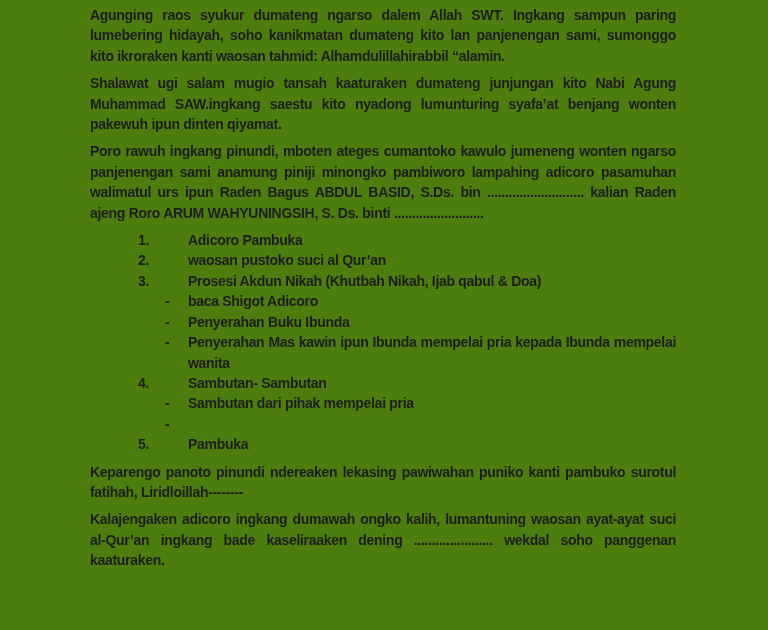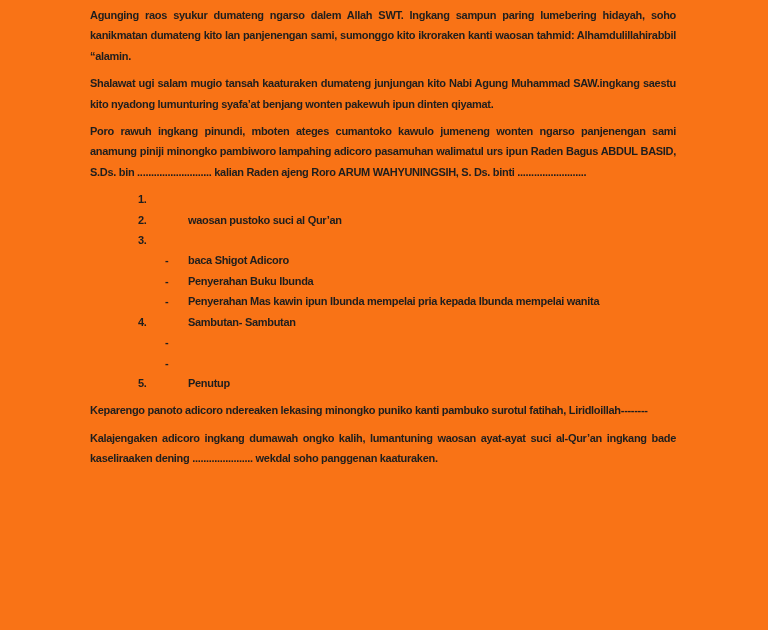--- a/index.html
+++ b/index.html
@@ -4,27 +4,27 @@
 <style>
   html, body {
     margin: 0;
     padding: 0;
     background: #ffffff;
   }
   .page {
     position: relative;
     width: 768px;
     height: 630px;
-    background: #f97316;
+    background: #4d7c0f;
     box-sizing: border-box;
     padding: 5px 92px 12px 90px;
     overflow: hidden;
     font-family: "Liberation Sans", sans-serif;
     font-weight: 700;
-    font-size: 11px;
+    font-size: 14px;
     line-height: 20.4px;
     letter-spacing: -0.3px;
     color: #1e1e1e;
   }
   .page p {
     margin: 0 0 7px 0;
     text-align: justify;
   }
   .agenda {
     margin: 5px 0 7px 0;
@@ -58,29 +58,31 @@
 
   <p>Shalawat ugi salam mugio tansah kaaturaken dumateng junjungan kito Nabi Agung Muhammad SAW.ingkang saestu kito nyadong lumunturing syafa’at benjang wonten pakewuh ipun dinten qiyamat.</p>
 
   <p>Poro rawuh ingkang pinundi, mboten ateges cumantoko kawulo jumeneng wonten ngarso panjenengan sami anamung piniji minongko pambiworo lampahing adicoro pasamuhan walimatul urs ipun Raden Bagus ABDUL BASID, S.Ds. bin ........................... kalian Raden ajeng Roro ARUM WAHYUNINGSIH, S. Ds.  binti .........................</p>
 
 
   <div class="agenda">
 
     <div class="row lvl1">
       <span class="marker">1.</span>
+      <span class="item-text">Adicoro Pambuka</span>
     </div>
 
     <div class="row lvl1">
       <span class="marker">2.</span>
       <span class="item-text">waosan pustoko suci al Qur’an</span>
     </div>
 
     <div class="row lvl1">
       <span class="marker">3.</span>
+      <span class="item-text">Prosesi Akdun Nikah (Khutbah Nikah, Ijab qabul &amp; Doa)</span>
     </div>
 
     <div class="row lvl2">
       <span class="marker">-</span>
       <span class="item-text">baca Shigot Adicoro</span>
     </div>
 
     <div class="row lvl2">
       <span class="marker">-</span>
       <span class="item-text">Penyerahan Buku Ibunda</span>
@@ -91,31 +93,32 @@
       <span class="item-text">Penyerahan Mas kawin ipun Ibunda mempelai pria kepada Ibunda mempelai wanita</span>
     </div>
 
     <div class="row lvl1">
       <span class="marker">4.</span>
       <span class="item-text">Sambutan- Sambutan</span>
     </div>
 
     <div class="row lvl2">
       <span class="marker">-</span>
+      <span class="item-text">Sambutan dari pihak mempelai pria</span>
     </div>
 
     <div class="row lvl2">
       <span class="marker">-</span>
     </div>
 
     <div class="row lvl1">
       <span class="marker">5.</span>
-      <span class="item-text">Penutup</span>
+      <span class="item-text">Pambuka</span>
     </div>
 
   </div>
 
-  <p>Keparengo panoto adicoro ndereaken lekasing minongko puniko kanti pambuko surotul fatihah, Liridloillah--------</p>
+  <p>Keparengo panoto pinundi ndereaken lekasing pawiwahan puniko kanti pambuko surotul fatihah, Liridloillah--------</p>
 
 
   <p>Kalajengaken adicoro ingkang dumawah ongko kalih, lumantuning waosan ayat-ayat suci al-Qur’an ingkang bade kaseliraaken dening ...................... wekdal soho panggenan kaaturaken.</p>
 
 </div>
 
 </body></html>

